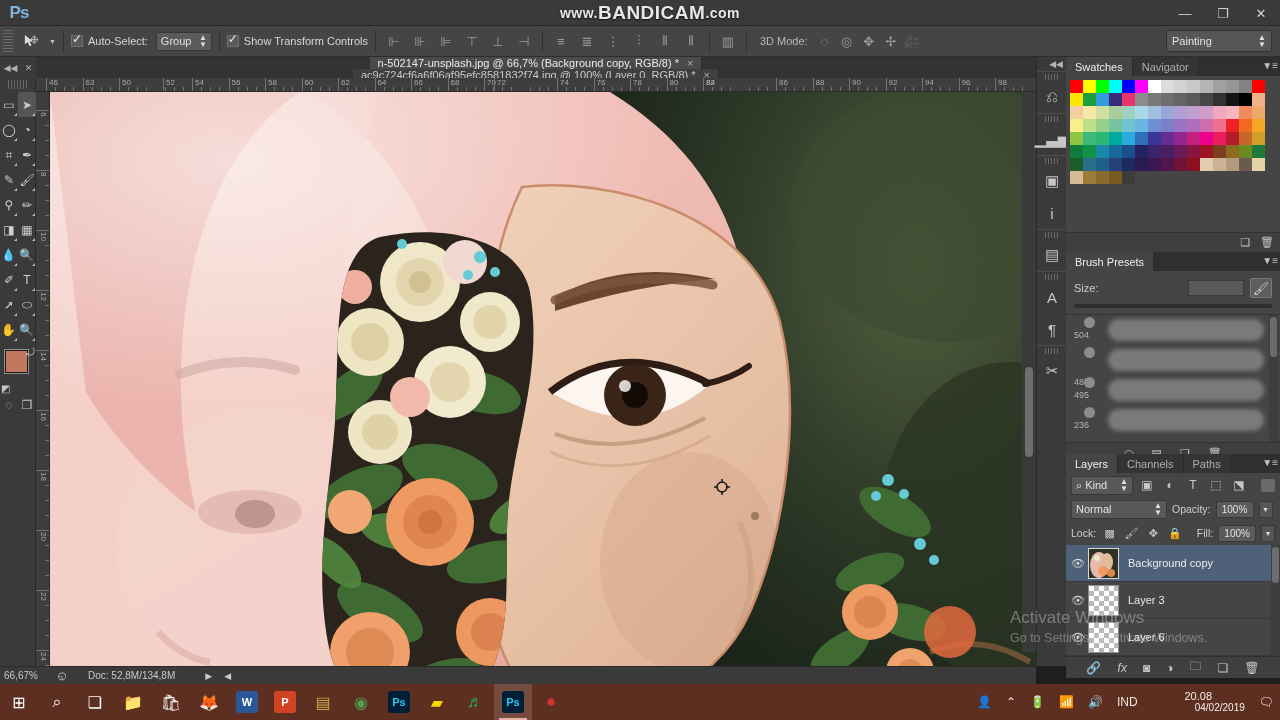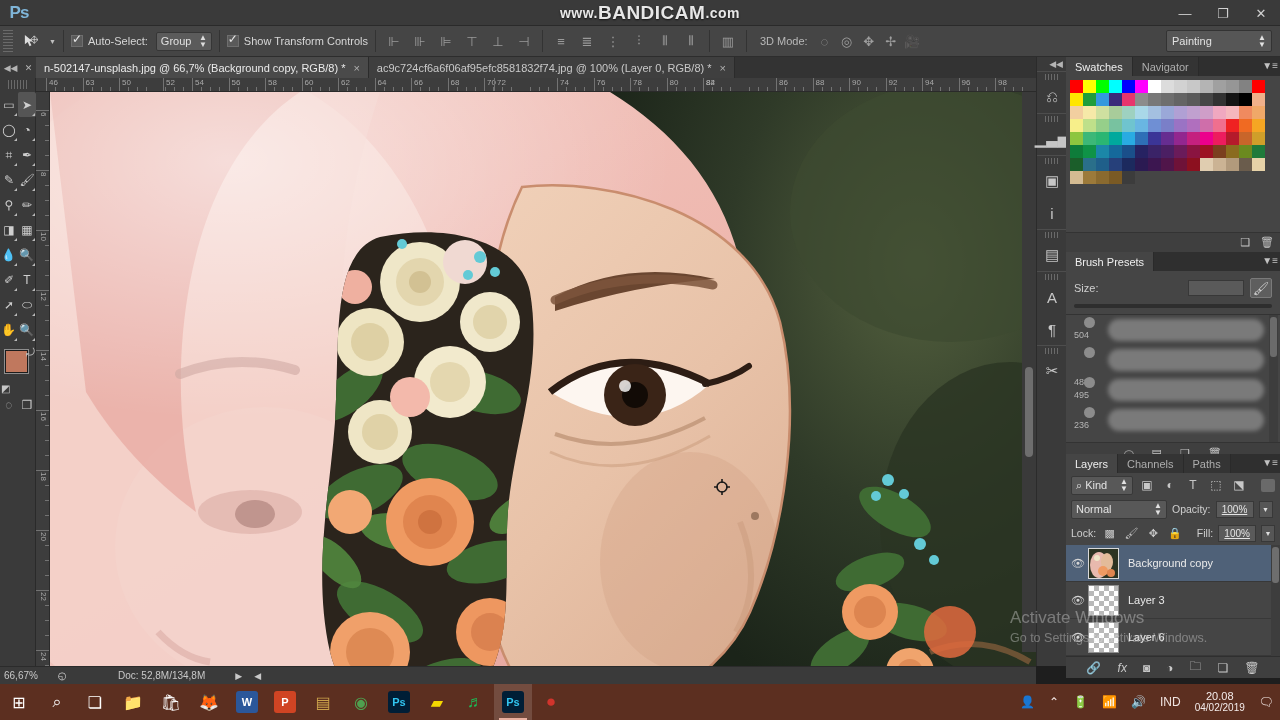--- a/index.html
+++ b/index.html
@@ -42,21 +42,21 @@
   .align-icon { width:22px; height:22px; display:flex; align-items:center; justify-content:center;
                 color:#9a9a9a; font-size:13px; }
   .mode3d { font-size:11px; color:#b8b8b8; margin:0 6px; }
   .icon3d { width:22px; height:22px; display:flex; align-items:center; justify-content:center; color:#9e9e9e; font-size:13px; }
   .ws-select { position:absolute; right:8px; top:4px; width:106px; height:22px; background:#565656;
                border:1px solid #333; border-radius:2px; display:flex; align-items:center;
                padding:0 5px; font-size:11px; color:#e2e2e2; }
   .ws-select .updown { margin-left:auto; font-size:8px; line-height:7px; }
 
   
-  .tabbar { position:absolute; left:36px; top:57px; width:1000px; height:21px; background:#333; display:flex; align-items:center; }
+  .tabbar { position:absolute; left:36px; top:57px; width:1000px; height:21px; background:#333; display:flex; align-items:center;flex-direction:column; }
   .doctab { height:21px; background:#3f3f3f; display:flex; align-items:center; padding:0 8px;
             font-size:11px; color:#c9c9c9; border-right:1px solid #2b2b2b; white-space:nowrap; }
   .doctab.active { background:#4a4a4a; color:#eaeaea; }
   .doctab .x { margin-left:8px; font-size:11px; color:#b0b0b0; }
   .tab-collapse { position:absolute; left:0px; top:57px; width:36px; height:21px; background:#3a3a3a;
                   display:flex; align-items:center; justify-content:space-around; font-size:9px; color:#b4b4b4; }
 
   
   .toolbar { position:absolute; left:0; top:78px; width:36px; height:588px; background:#3a3a3a; border-right:1px solid #2a2a2a; }
   .tb-grip { height:9px; background:repeating-linear-gradient(to right,#6a6a6a 0 1px,transparent 1px 3px);
@@ -96,21 +96,21 @@
   .sb-v { position:absolute; right:0; top:92px; width:14px; height:560px; background:#3a3a3a; left:1022px; }
   .sb-v .thumb { position:absolute; left:3px; top:275px; width:8px; height:90px; background:#6e6e6e; border-radius:4px; }
   .sb-h { position:absolute; left:240px; top:666px; width:782px; height:12px; background:#3a3a3a; }
   .sb-h .thumb { position:absolute; left:300px; top:3px; width:180px; height:7px; background:#6e6e6e; border-radius:4px; }
 
   
   .statusbar { position:absolute; left:0; top:666px; width:1036px; height:18px; background:#3a3a3a;
                display:flex; align-items:center; border-top:1px solid #2b2b2b; font-size:10px; color:#c8c8c8; }
   .zoomfield { width:52px; padding-left:4px; }
   .sb-icon { width:20px; height:14px; display:flex; align-items:center; justify-content:center; color:#cfcfcf; font-size:10px; }
-  .docinfo { margin-left:46px; }
+  .docinfo { margin-left:16px; }
   .sb-play { margin-left:30px; font-size:9px; }
 
   
   .rail { position:absolute; left:1036px; top:57px; width:30px; height:609px; background:#3a3a3a;
           border-left:1px solid #2b2b2b; }
   .rail-collapse { height:14px; display:flex; align-items:center; justify-content:flex-end; padding-right:3px;
                    font-size:9px; color:#b4b4b4; }
   .rail-grp { border-top:1px solid #4d4d4d; padding-top:2px; }
   .rail-grip { height:6px; margin:0 8px 1px 8px;
                background:repeating-linear-gradient(to right,#6a6a6a 0 1px,transparent 1px 3px); }
@@ -157,21 +157,21 @@
   .kind-select { display:flex; align-items:center; height:19px; background:#585858; border:1px solid #383838;
                  border-radius:2px; padding:0 4px; font-size:11px; color:#e2e2e2; width:62px; }
   .kind-select .updown { margin-left:auto; font-size:8px; line-height:7px; }
   .filt-ic { width:18px; height:19px; display:flex; align-items:center; justify-content:center;
              color:#c7c7c7; font-size:12px; }
   .toggle-sw { width:14px; height:13px; background:#6a6a6a; border-radius:2px; margin-left:auto; }
   .blend-select { display:flex; align-items:center; height:19px; background:#585858; border:1px solid #383838;
                   border-radius:2px; padding:0 4px; font-size:11px; color:#e2e2e2; width:96px; }
   .blend-select .updown { margin-left:auto; font-size:8px; line-height:7px; }
   .num-field { width:38px; height:17px; background:#5a5a5a; border:1px solid #383838; font-size:10px;
-               color:#e4e4e4; display:flex; align-items:center; justify-content:center;text-decoration:underline; }
+               color:#e4e4e4; display:flex; align-items:center; justify-content:center; }
   .stepper { width:14px; height:17px; background:#565656; border:1px solid #383838; display:flex;
              align-items:center; justify-content:center; font-size:7px; color:#ddd; }
   .lbl-sm { font-size:10.5px; color:#cfcfcf; }
   .lock-ic { width:17px; height:17px; display:flex; align-items:center; justify-content:center;
              color:#c9c9c9; font-size:11px; }
 
   .layer-item { display:flex; align-items:center; height:37px; border-bottom:1px solid #383838; padding-left:2px; }
   .layer-item.sel { background:#4f6178; }
   .eye { width:20px; text-align:center; font-size:11px; color:#d4d4d4; }
   .lthumb { width:31px; height:31px; border:1px solid #d9d9d9; background:#7a6a5a; position:relative; overflow:hidden; }
@@ -192,21 +192,21 @@
   .winmark .l2 { font-size:12.5px; color:rgba(230,230,230,.38); margin-top:3px; }
 
   
   .taskbar { position:absolute; left:0; top:684px; width:1280px; height:36px; background:#5c2f20; display:flex; align-items:center; }
   .tb-item { width:38px; height:36px; display:flex; align-items:center; justify-content:center; position:relative; }
   .tb-item.active { background:rgba(255,255,255,.14); }
   .tb-item.active:after { content:""; position:absolute; left:5px; bottom:0; width:28px; height:2px; background:#e8b0a0; }
   .tb-right { margin-left:auto; display:flex; align-items:center; height:36px; padding-right:6px; gap:14px; }
   .tray-ic { color:#f0e4e0; font-size:12px; }
   .clock { text-align:center; line-height:12px; color:#f4eceb; font-size:11px; }
-  .clock .d { font-size:10px; }
+  .clock .d { font-size:10px;margin-left:43px; }
 
   .sq { width:22px; height:22px; border-radius:3px; display:flex; align-items:center; justify-content:center;
         font-size:11px; font-weight:bold; color:#fff; }
 </style>
 </head>
 <body>
 
 <div id="app">
 
   <div class="menubar">

